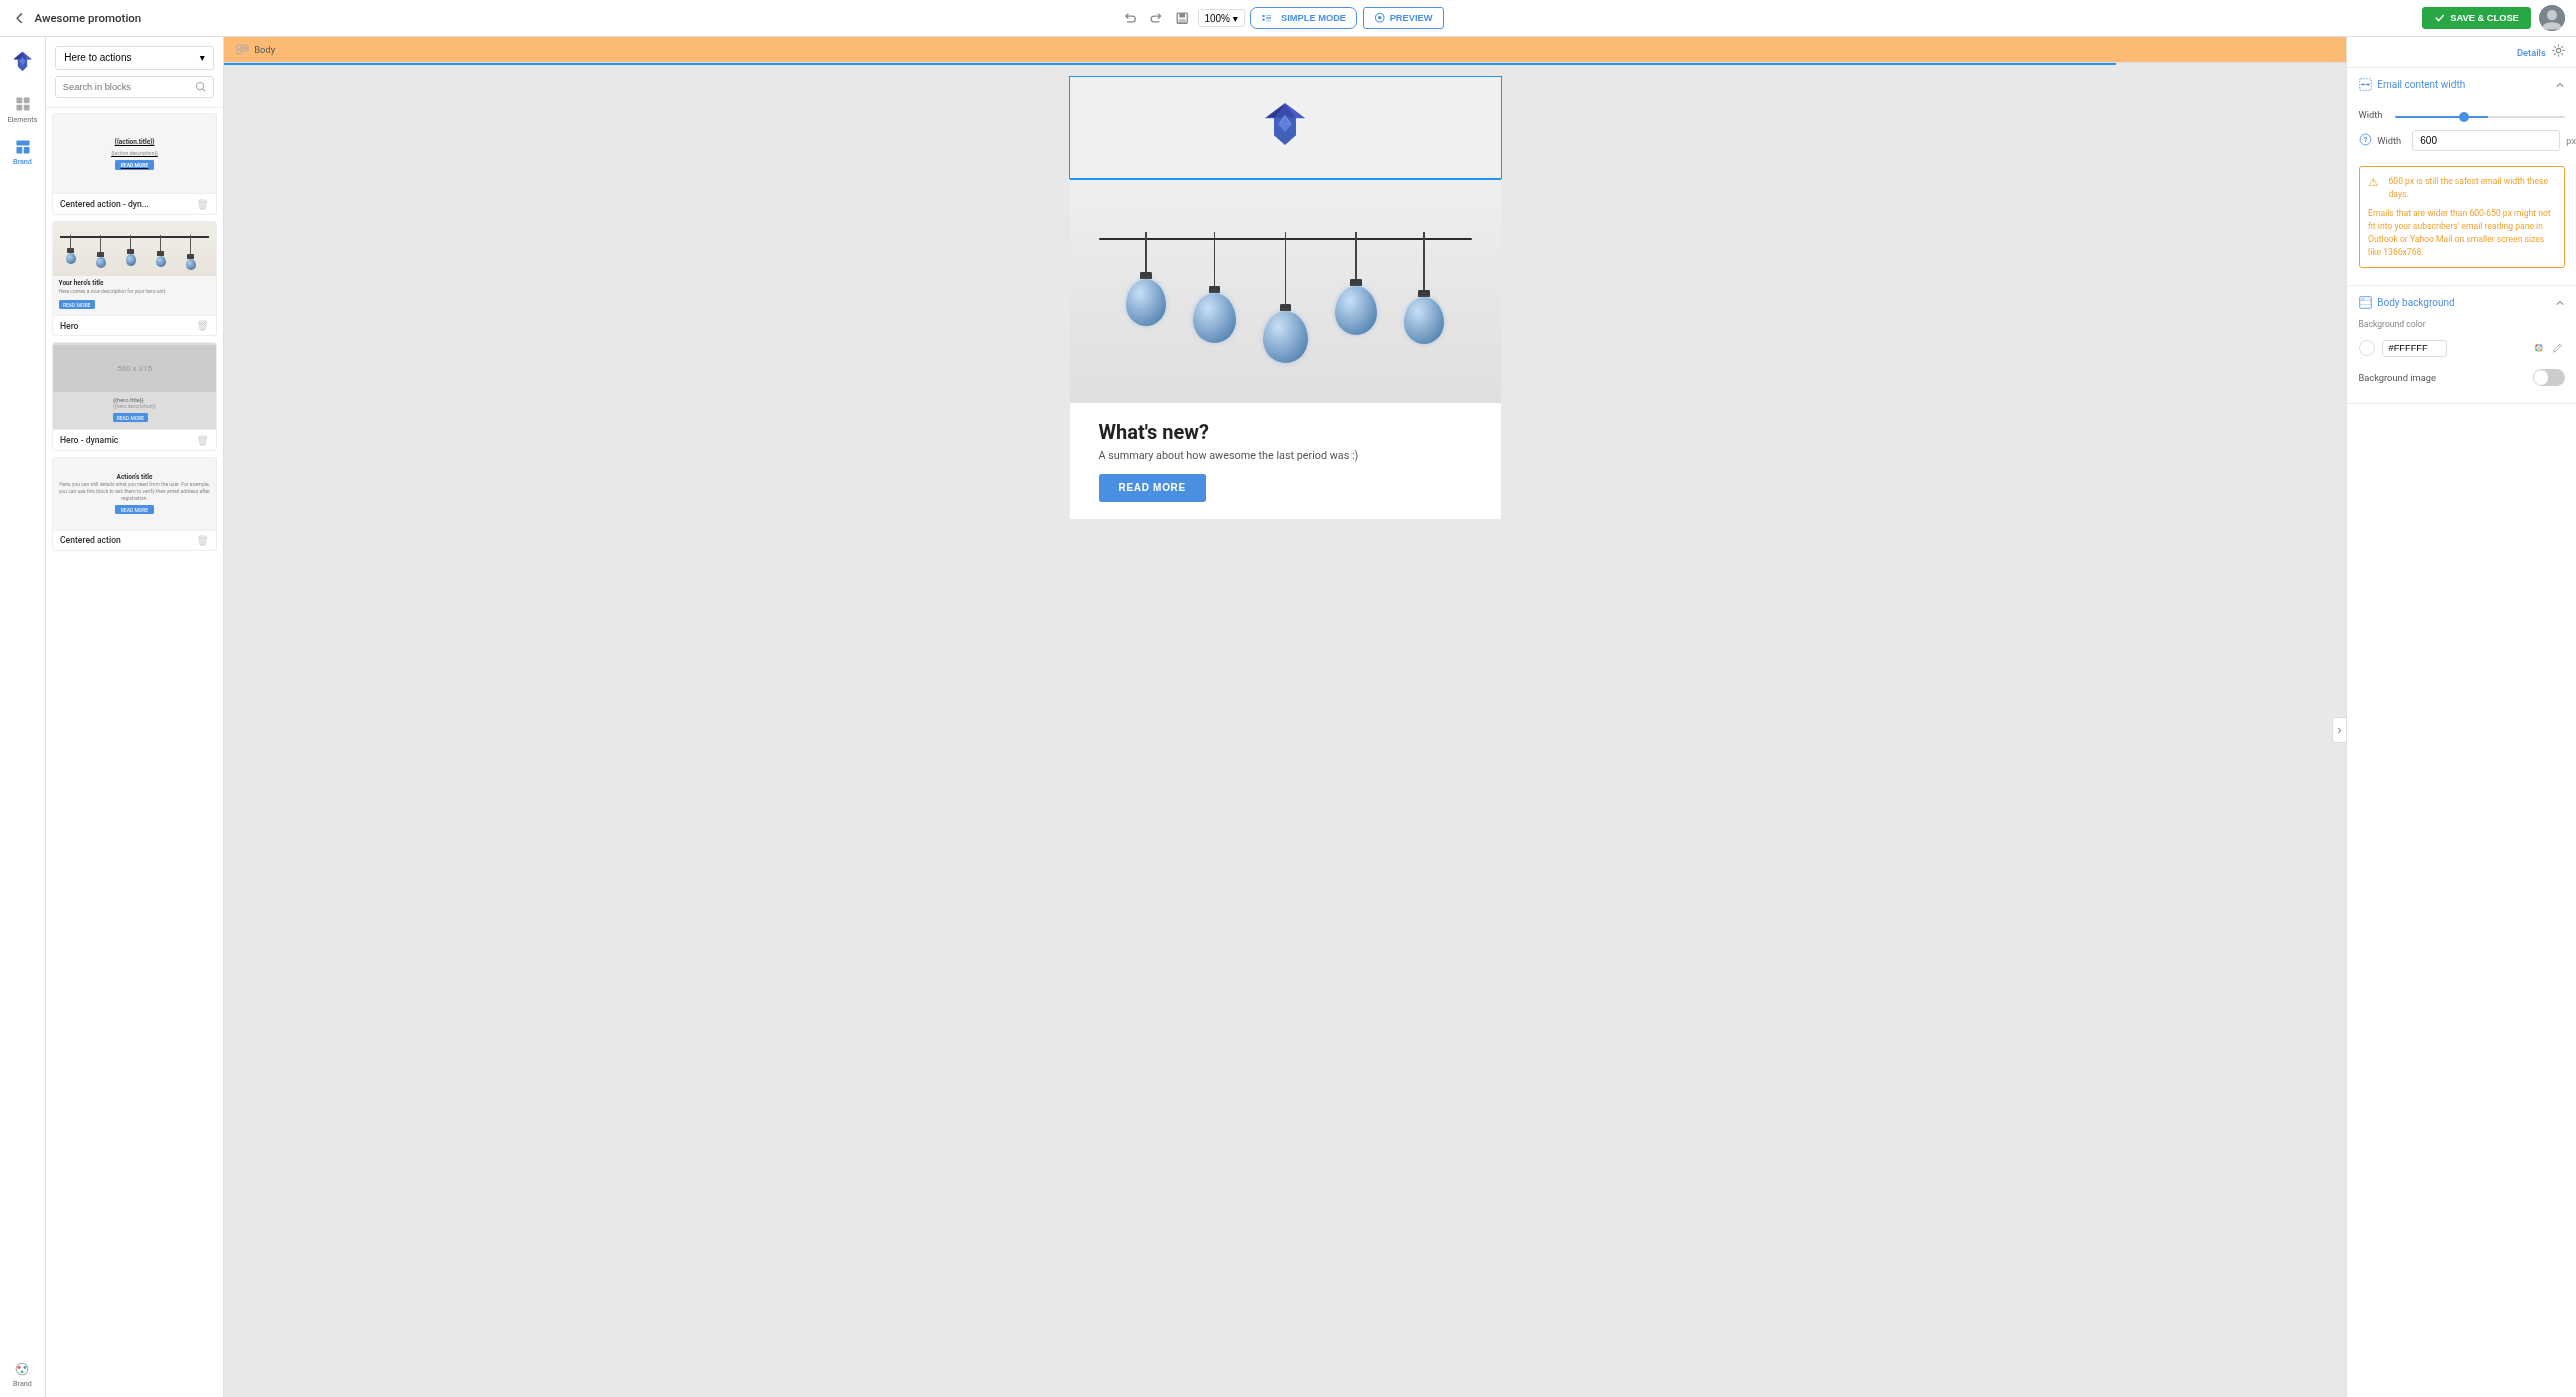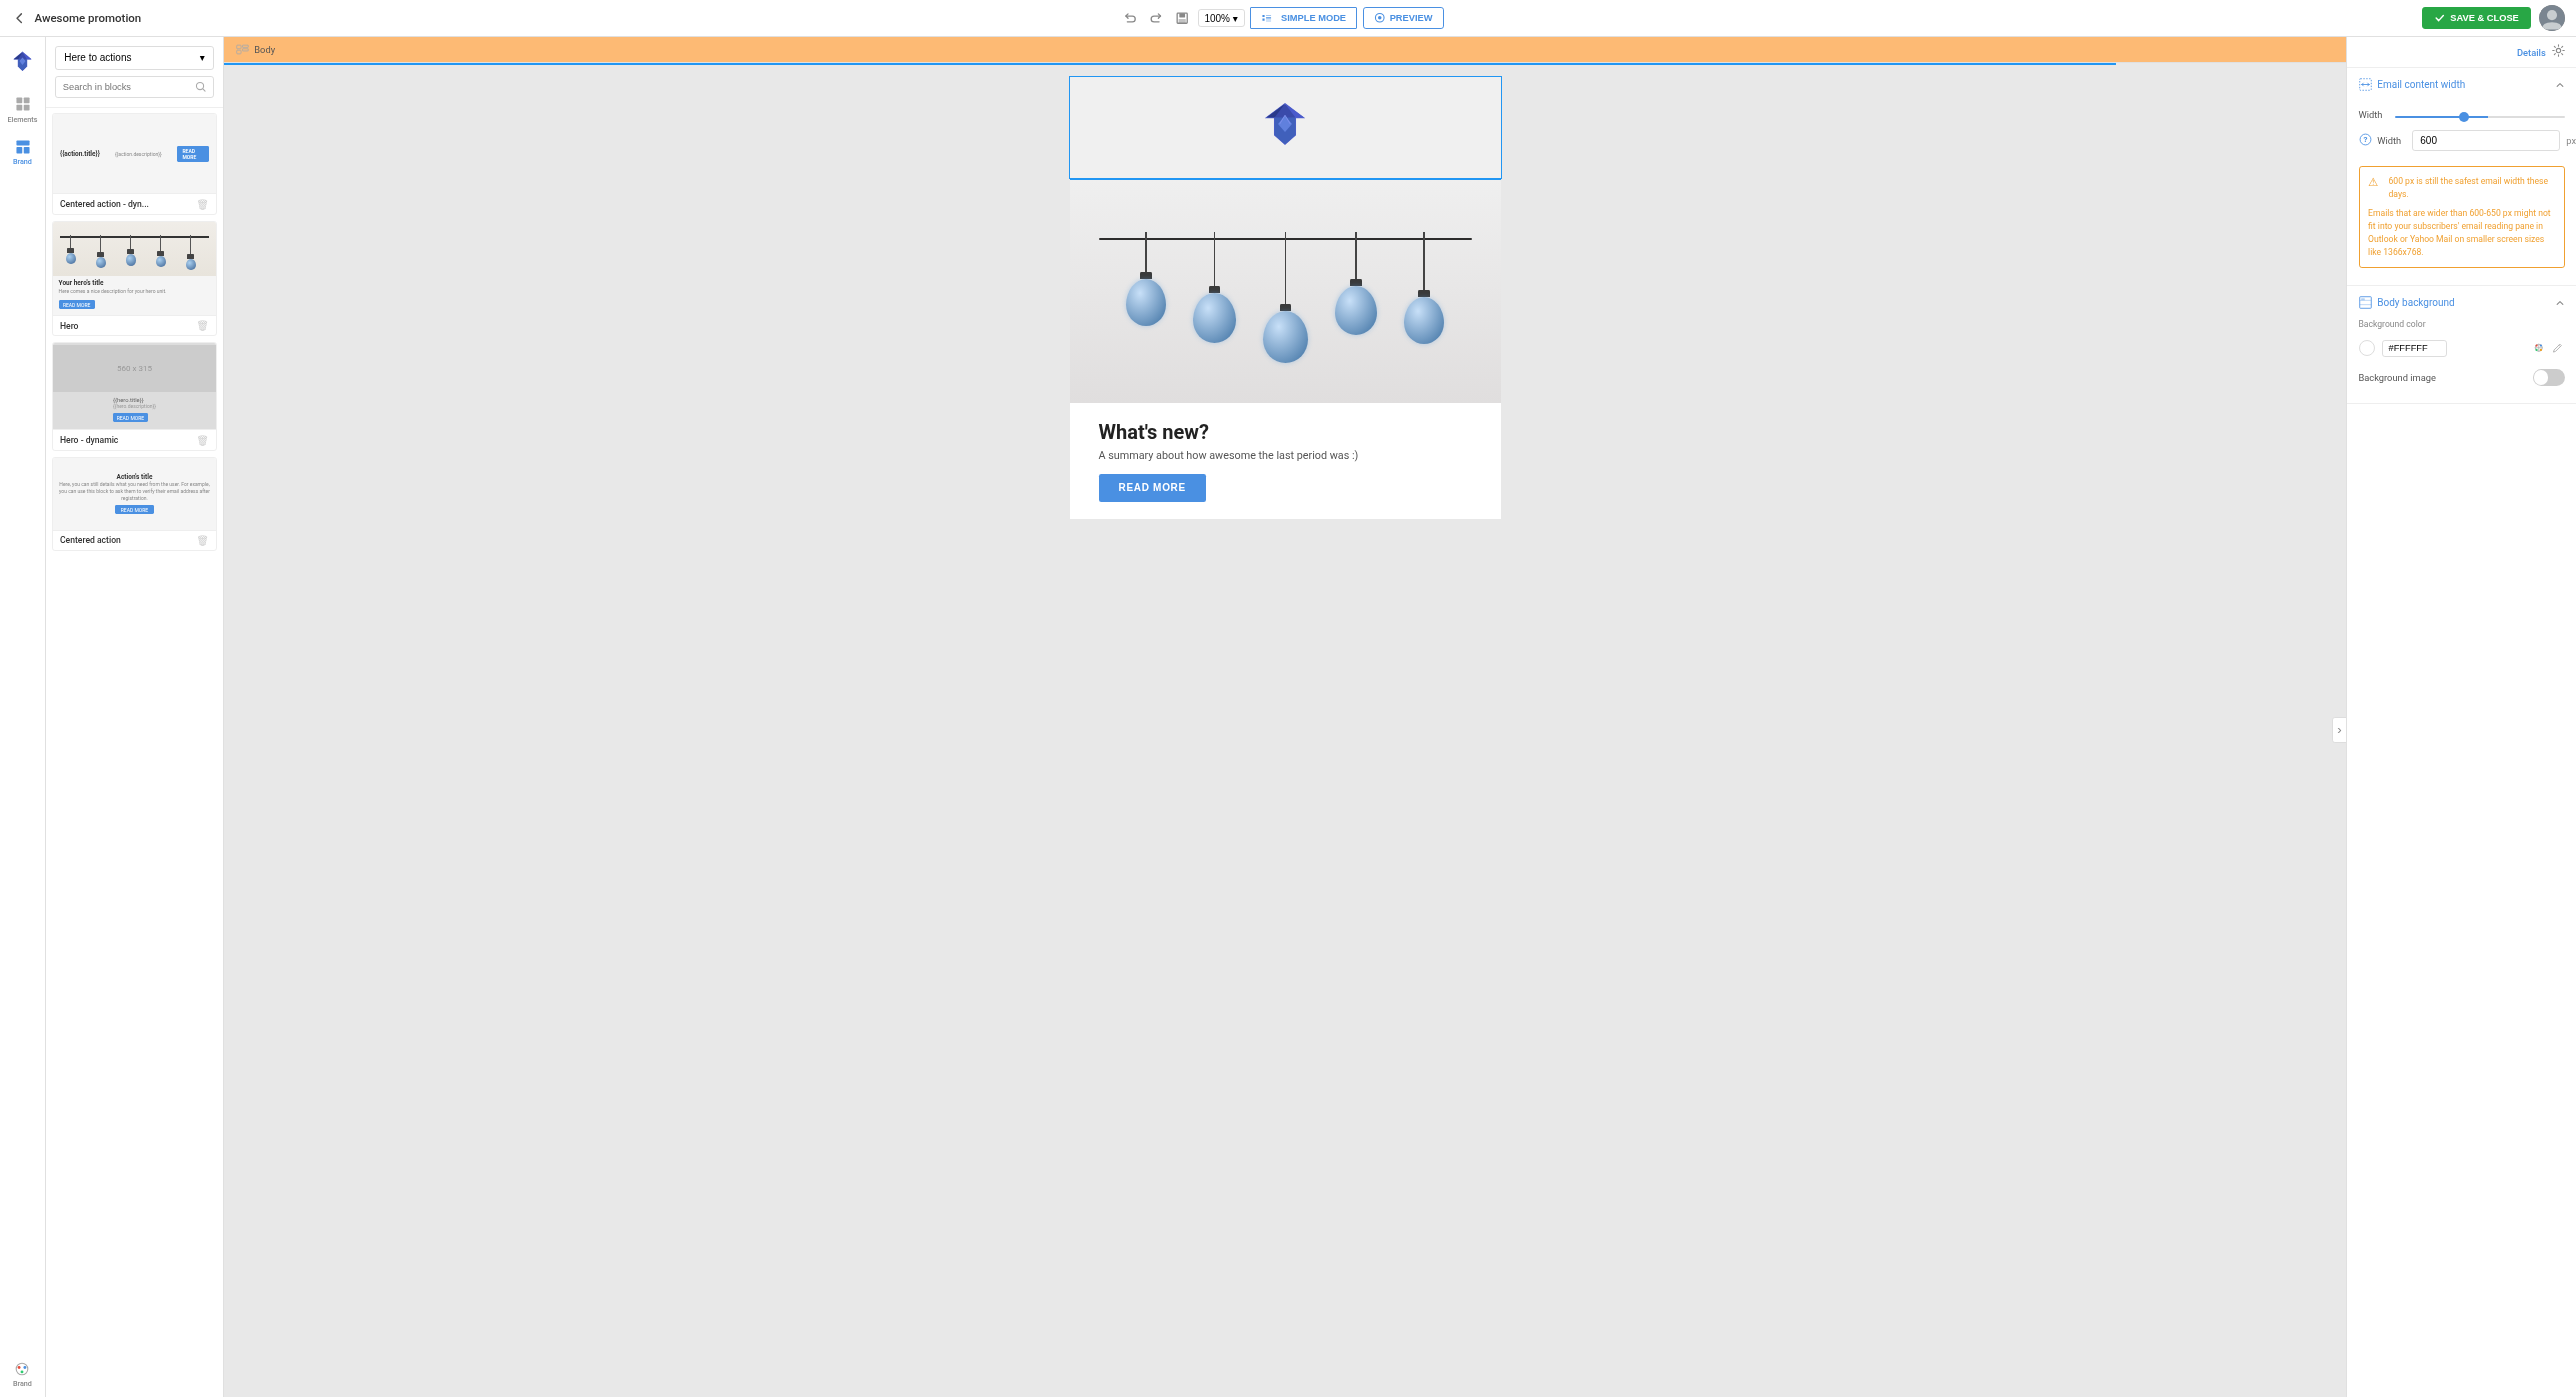--- a/index.html
+++ b/index.html
@@ -16,21 +16,21 @@
     .topbar-right { display: flex; align-items: center; gap: 7.2px; }
     .back-btn { background: none; border: none; cursor: pointer; color: #555; font-size: 13px; display: flex; align-items: center; }
     .page-title { font-size: 11.5px; font-weight: 500; color: #333; }
     .icon-btn { background: none; border: none; cursor: pointer; color: #888; font-size: 13px; padding: 2.9px; display: flex; align-items: center; }
     .zoom-selector {
       display: flex; align-items: center; border: 0.7px solid #ddd; border-radius: 2.9px;
       padding: 2.9px 5.8px; font-size: 10px; background: #fff; cursor: pointer; gap: 2.9px;
     }
     .mode-btn {
       display: flex; align-items: center; gap: 8px;
-      border: 0.7px solid #4a90e2; border-radius: 1px;
+      border: 0.7px solid #4a90e2; border-radius: 7px;
       padding: 4.3px 10px; font-size: 9.3px; font-weight: 600;
       cursor: pointer; background: #fff; color: #4a90e2;
     }
     .preview-btn {
       display: flex; align-items: center; gap: 4.3px;
       border: 0.7px solid #4a90e2; border-radius: 2.9px;
       padding: 4.3px 10px; font-size: 9.3px; font-weight: 600;
       cursor: pointer; background: #fff; color: #4a90e2;
     }
     .save-btn {
@@ -86,21 +86,21 @@
     }
     .search-input { border: none; outline: none; font-size: 9.3px; flex: 1; background: transparent; }
     .blocks-list { flex: 1; overflow-y: auto; padding: 5.8px; display: flex; flex-direction: column; gap: 5.8px; }
     .block-item { border: 0.7px solid #eee; border-radius: 2.9px; overflow: hidden; background: #fff; cursor: pointer; position: relative; }
     .block-preview { background: #f5f5f5; height: 79px; overflow: hidden; display: flex; align-items: center; justify-content: center; }
     .block-footer { display: flex; align-items: center; justify-content: space-between; padding: 4.3px 7.2px; border-top: 0.7px solid #eee; }
     .block-name { font-size: 8.6px; font-weight: 500; color: #333; }
     .delete-icon { color: #ccc; cursor: pointer; font-size: 10px; }
 
     
-    .bp-centered { display: flex; align-items: center; justify-content: center; padding: 7.2px; gap: 15px; width: 100%; }
+    .bp-centered { display: flex; flex-direction: column; align-items: center; justify-content: center; padding: 7.2px; gap: 4px; width: 100%; text-decoration: underline; }
     .bp-title { font-size: 6.5px; font-weight: 700; color: #333; }
     .bp-desc { font-size: 5px; color: #888; }
     .bp-btn { background: #4a90e2; color: #fff; font-size: 5px; padding: 2.2px 5.8px; border-radius: 1.4px; font-weight: 600; }
 
     
     .canvas-area {
       flex: 1; background: #e8e8e8; overflow: auto; position: relative;
       display: flex; flex-direction: column;
     }
     .canvas-toolbar {

